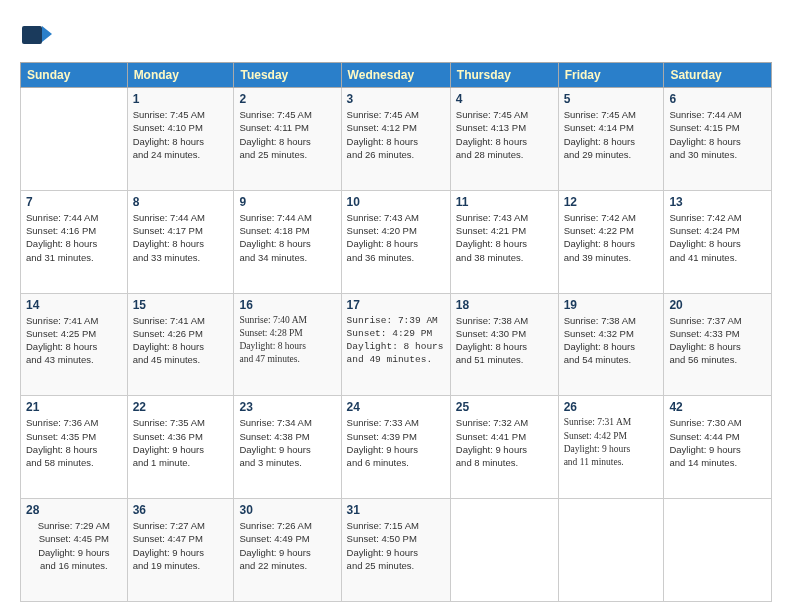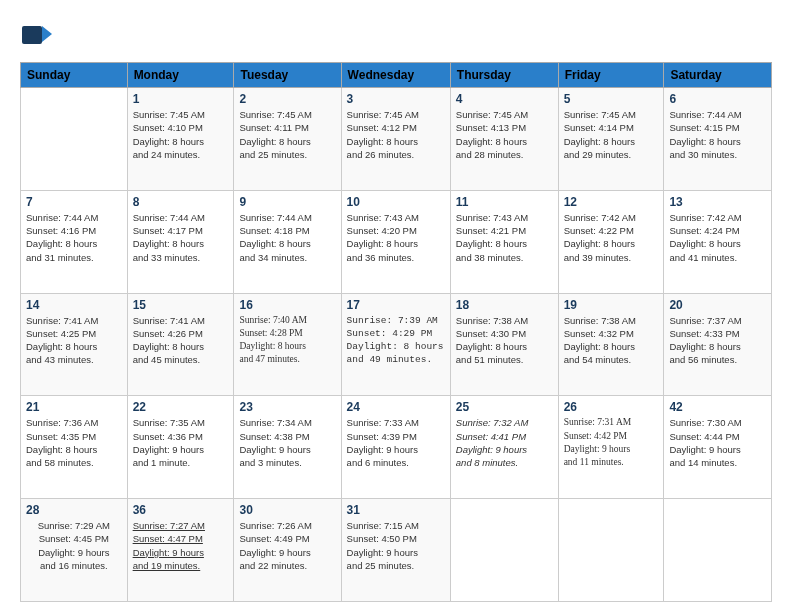--- a/index.html
+++ b/index.html
@@ -53,21 +53,21 @@
       font-size: 14px;
       color: #333;
     }
     .calendar {
       width: 100%;
       border-collapse: collapse;
       flex: 1;
     }
     .calendar thead tr th {
       background: #2a7fca;
-      color: #000000;
+      color: #fef9c3;
       font-size: 12px;
       font-weight: bold;
       padding: 5px 6px;
       text-align: left;
       border: 1px solid #aaa;
     }
     .calendar tbody tr td {
       border: 1px solid #ccc;
       vertical-align: top;
       padding: 4px 5px;
@@ -301,21 +301,21 @@
           </td>
           <td>
             <span class="day-number">24</span>
             <div class="day-info" style="white-space: pre-line;">Sunrise: 7:33 AM
 Sunset: 4:39 PM
 Daylight: 9 hours
 and 6 minutes.</div>
           </td>
           <td>
             <span class="day-number">25</span>
-            <div class="day-info" style="white-space: pre-line; font-style: italic;">Sunrise: 7:32 AM
+            <div class="day-info" style="white-space: pre-line;">Sunrise: 7:32 AM
 Sunset: 4:41 PM
 Daylight: 9 hours
 and 8 minutes.</div>
           </td>
           <td>
             <span class="day-number">26</span>
             <div class="day-info" style="white-space: pre-line; font-family: Liberation Serif, serif;">Sunrise: 7:31 AM
 Sunset: 4:42 PM
 Daylight: 9 hours
 and 11 minutes.</div>
@@ -331,21 +331,21 @@
         <tr>
           <td>
             <span class="day-number">28</span>
             <div class="day-info" style="white-space: pre-line; text-align: center;">Sunrise: 7:29 AM
 Sunset: 4:45 PM
 Daylight: 9 hours
 and 16 minutes.</div>
           </td>
           <td>
             <span class="day-number">36</span>
-            <div class="day-info" style="white-space: pre-line; text-decoration: underline;">Sunrise: 7:27 AM
+            <div class="day-info" style="white-space: pre-line;">Sunrise: 7:27 AM
 Sunset: 4:47 PM
 Daylight: 9 hours
 and 19 minutes.</div>
           </td>
           <td>
             <span class="day-number">30</span>
             <div class="day-info" style="white-space: pre-line;">Sunrise: 7:26 AM
 Sunset: 4:49 PM
 Daylight: 9 hours
 and 22 minutes.</div>

